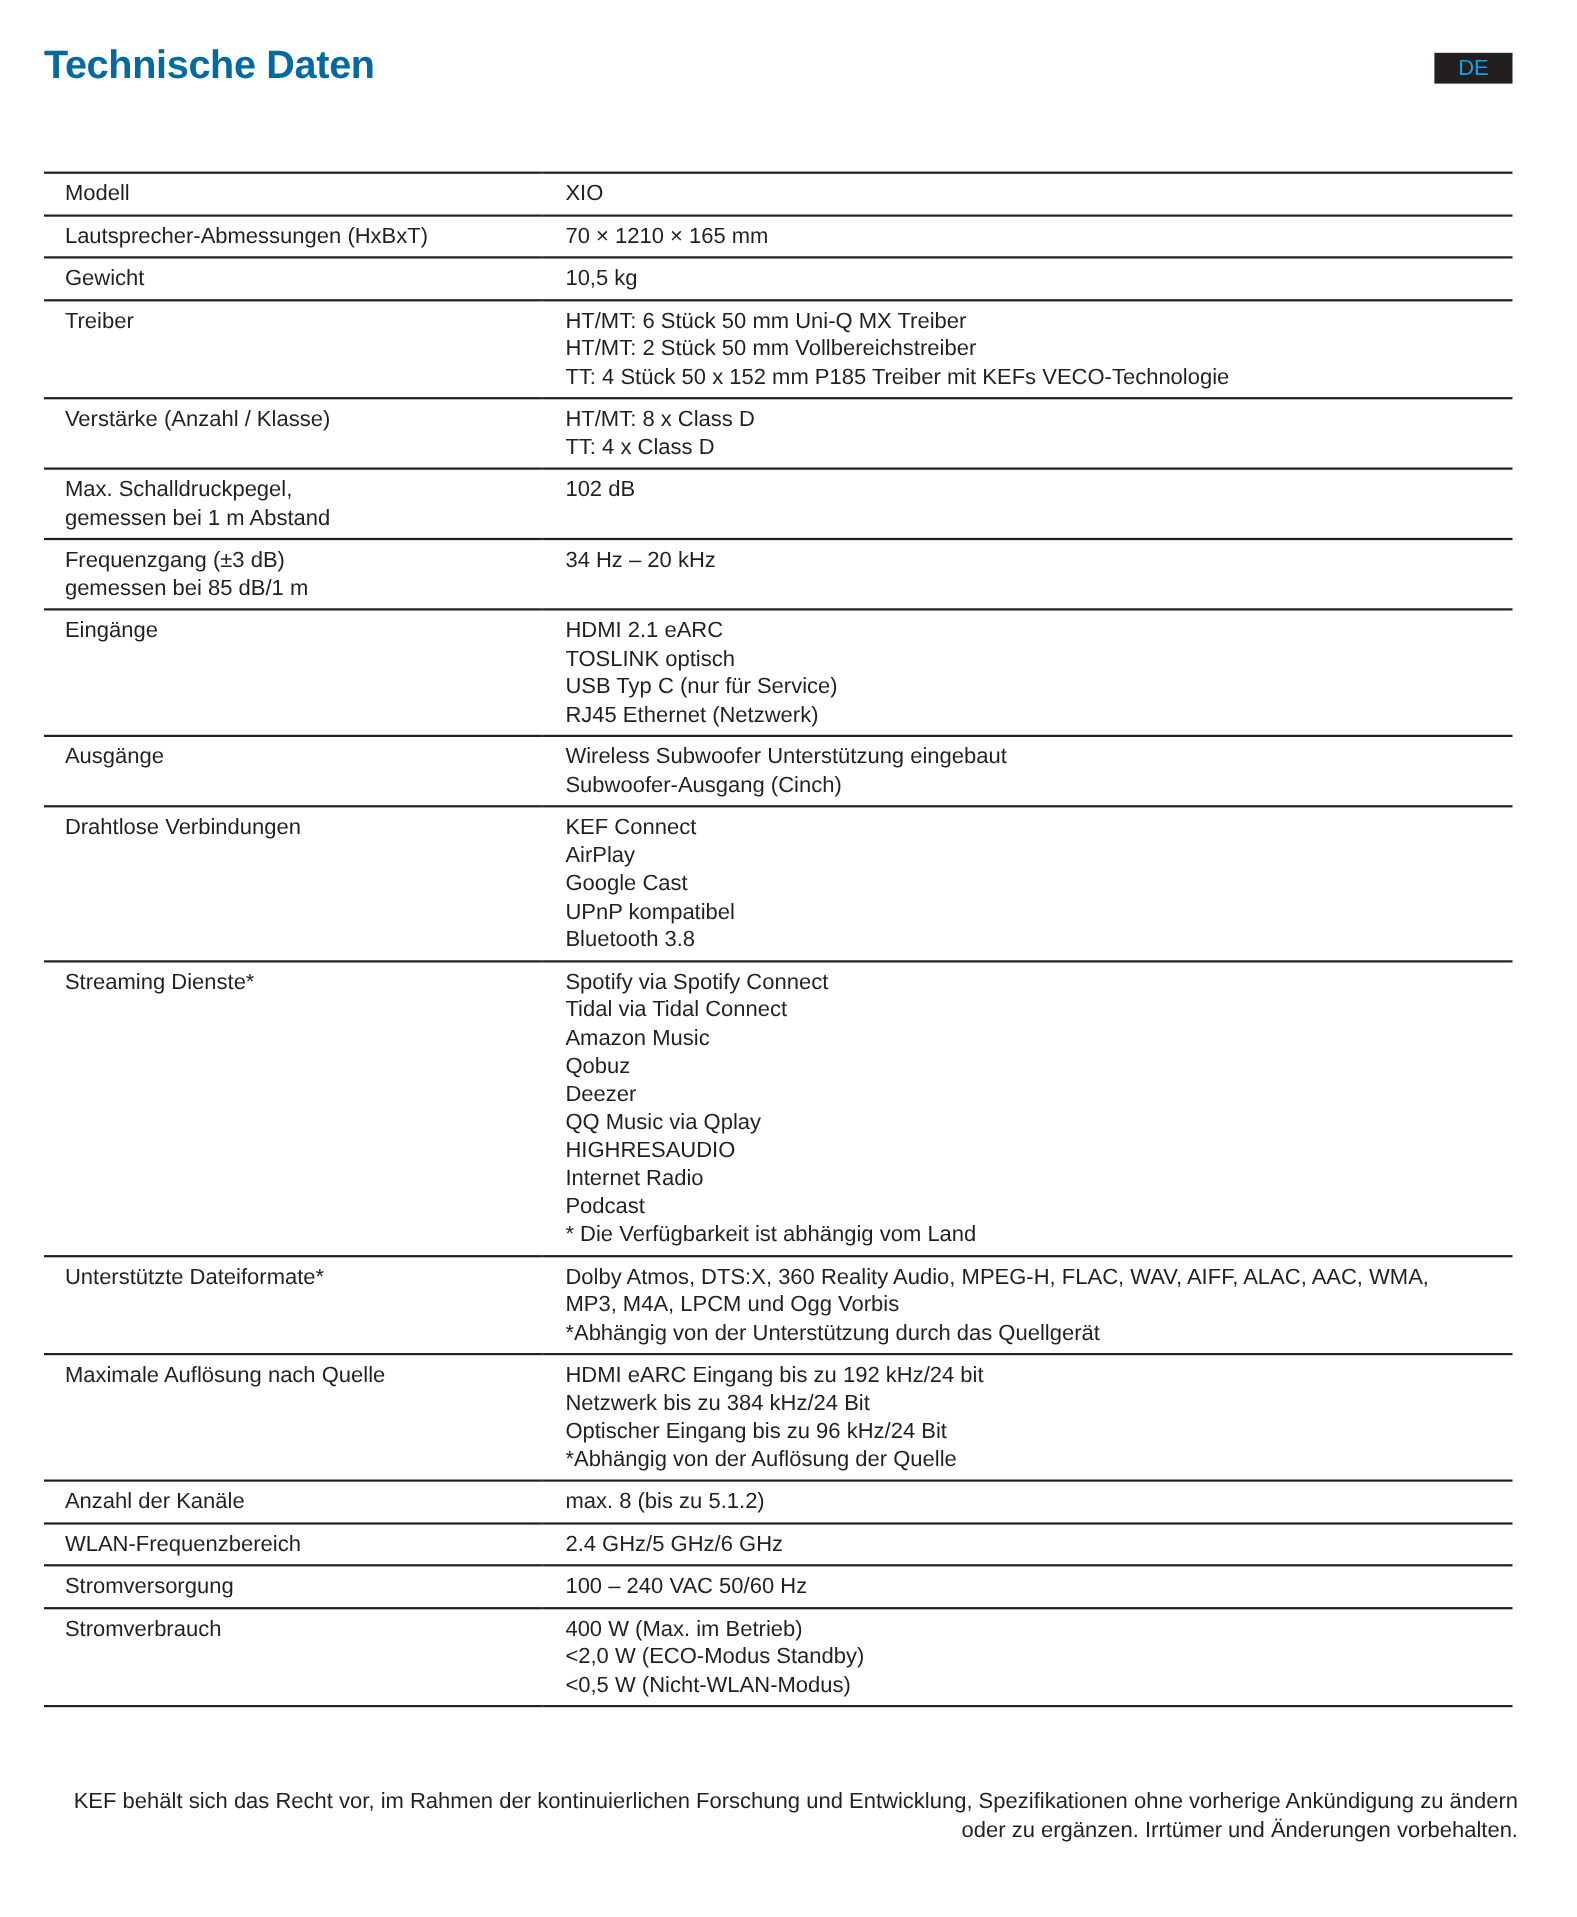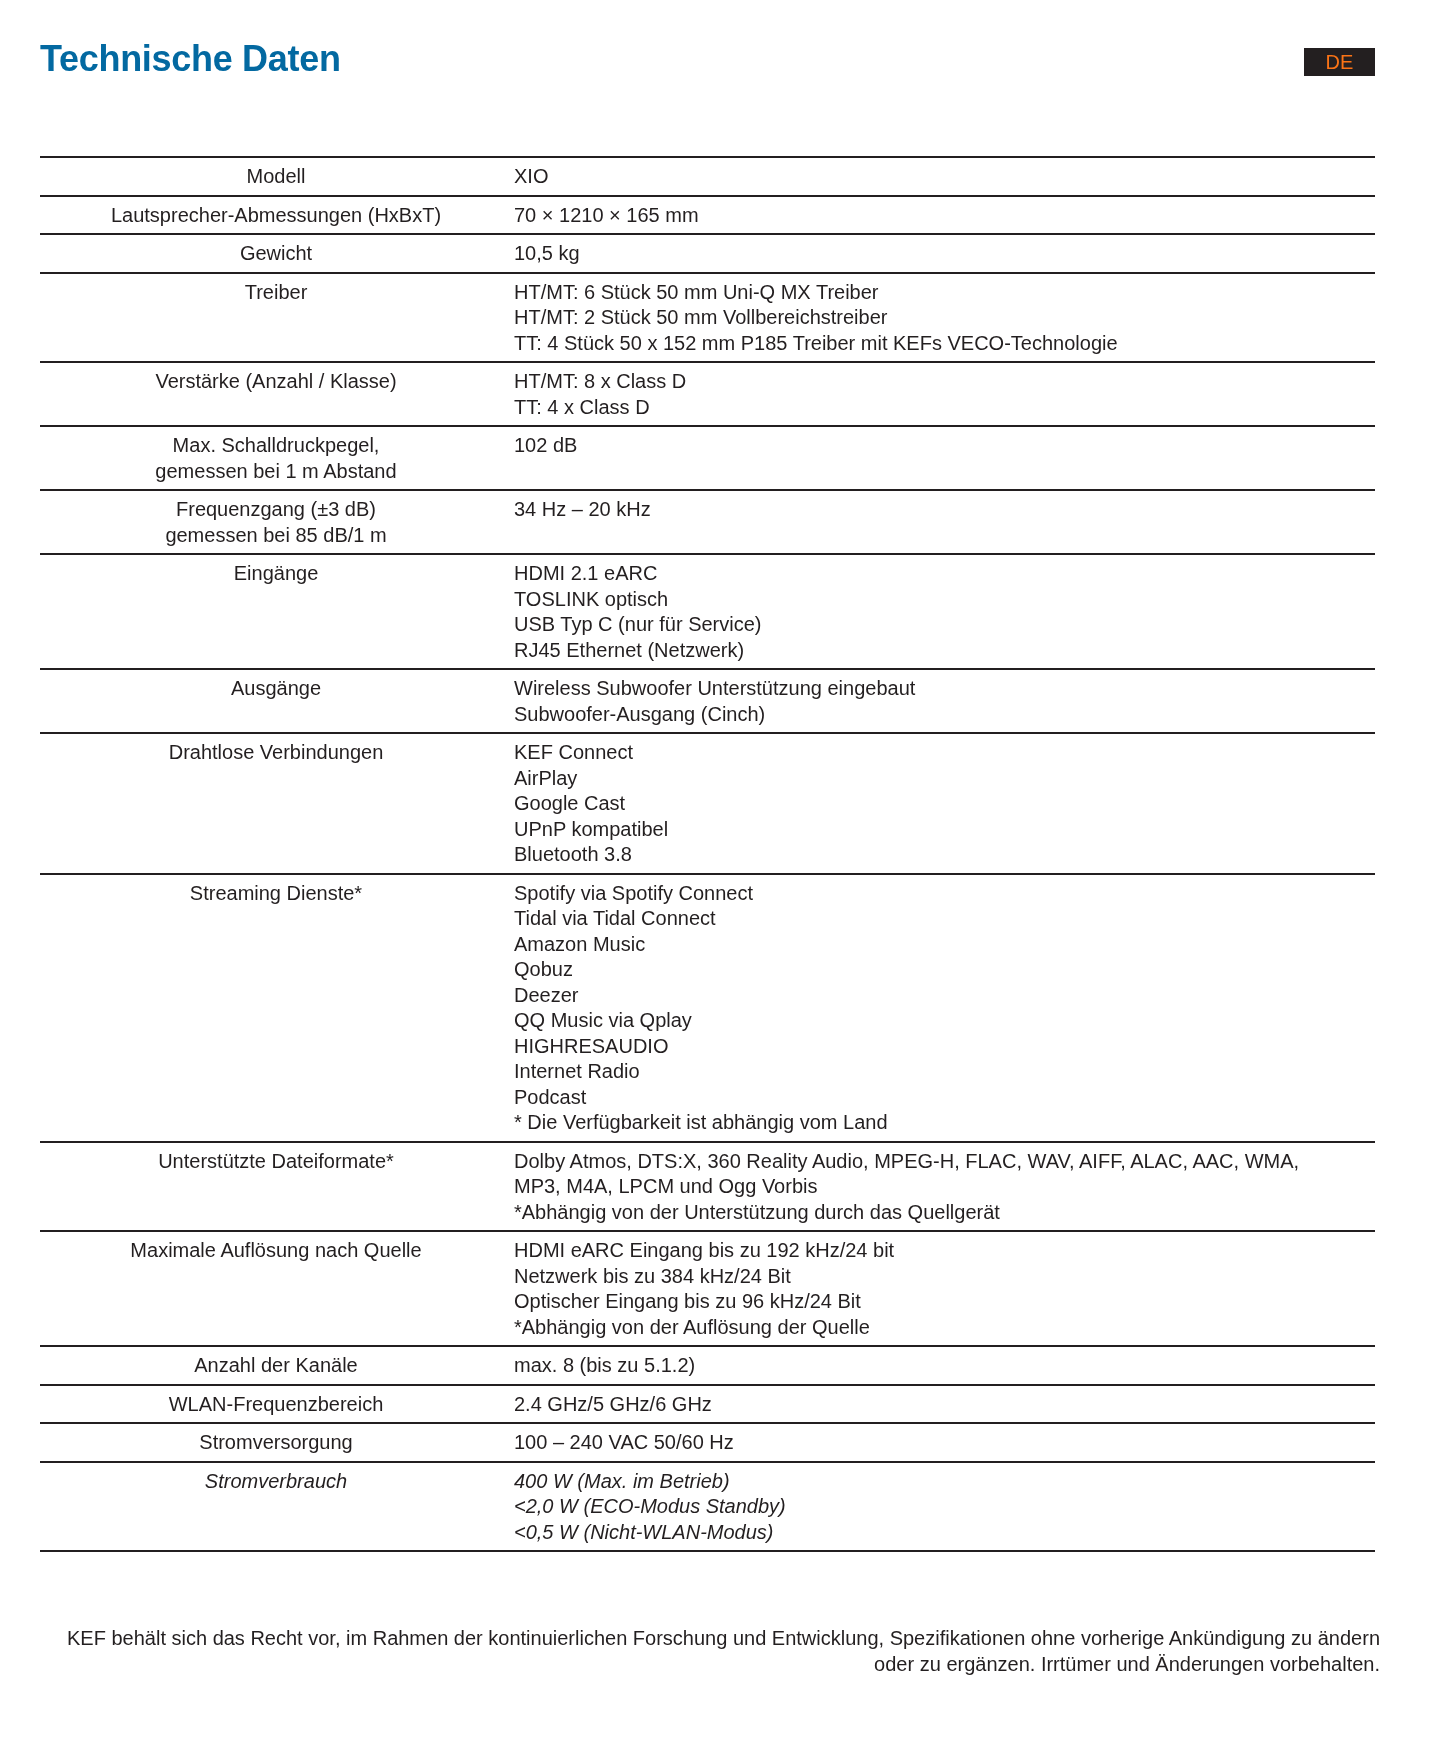--- a/index.html
+++ b/index.html
@@ -7,34 +7,34 @@
     width: 1434px; height: 1743px; position: relative; overflow: hidden;
     font-family: "Liberation Sans", sans-serif; color: #231f20;
   }
   .title {
     position: absolute; left: 40px; top: 38px;
     font-size: 36px; font-weight: bold; letter-spacing: -0.3px; color: #0369a1;
     margin: 0;
   }
   .lang-badge {
     position: absolute; left: 1304px; top: 48px; width: 71px; height: 28px;
-    background: #231f20; color: #f97316; font-size: 20px;
+    background: #231f20; color: #0ea5e9; font-size: 20px;
     display: flex; align-items: center; justify-content: center;
   }
   .spec-table {
     position: absolute; left: 40px; top: 156px; width: 1335px;
     border-collapse: collapse;
   }
   .spec-table td {
     border-top: 2px solid #231f20;
     vertical-align: top; font-size: 20px; line-height: 25.5px;
     padding: 6px 0 5px 0;
   }
-  .spec-table tr:last-child td { border-bottom: 2px solid #231f20; font-style: italic; }
-  .spec-table td.label { width: 434px; padding-left: 19px; text-align: center; }
+  .spec-table tr:last-child td { border-bottom: 2px solid #231f20; }
+  .spec-table td.label { width: 434px; padding-left: 19px; }
   .spec-table td.value { padding-left: 21px; }
   .line { display: block; white-space: nowrap; }
   .footer {
     position: absolute; left: 40px; top: 1626px; width: 1340px;
     font-size: 20px; line-height: 25.5px; margin: 0; text-align: right;
   }
 </style>
 </head>
 <body>
 

